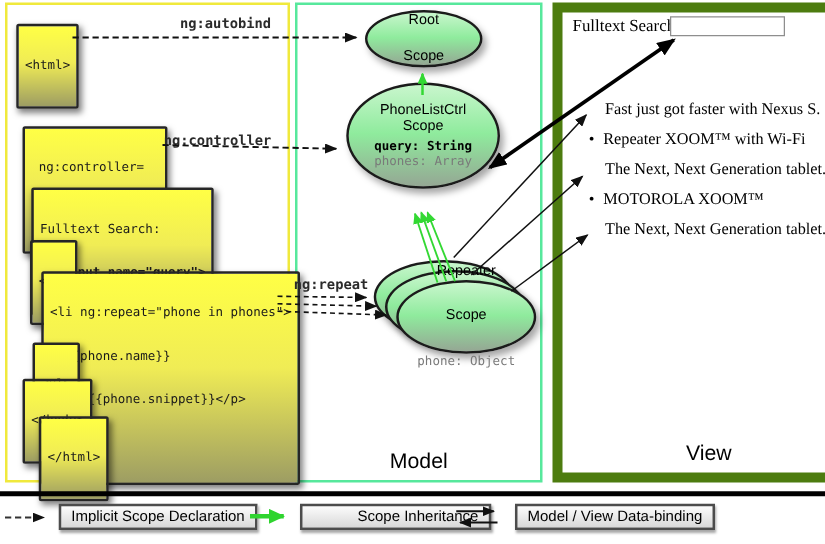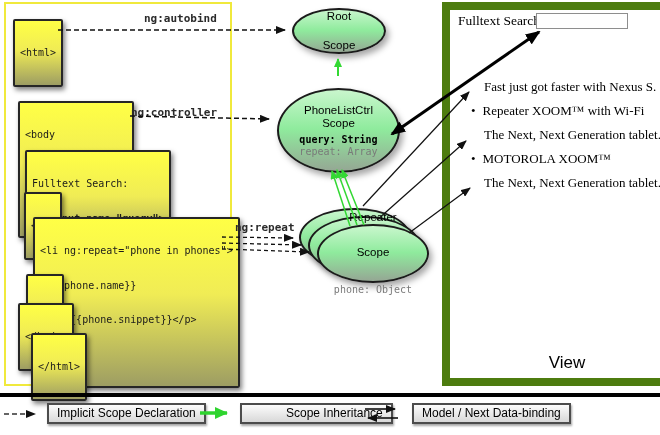--- a/index.html
+++ b/index.html
@@ -30,21 +30,21 @@
   #lbl-autobind{left:144px;top:12px;}
   #lbl-controller{left:131px;top:106px;}
   #lbl-repeat{left:235px;top:221px;}
 
   .scope{position:absolute;border:2px solid #1b1b1b;border-radius:50%;box-sizing:border-box;
          background:linear-gradient(180deg,#c9f6cd,#8feb9d 48%,#95a794);
          box-shadow:3px 4px 6px rgba(0,0,0,.35);
          display:flex;flex-direction:column;align-items:center;justify-content:center;
          text-align:center;font-size:11.5px;line-height:13px;}
   #scope-root{left:292px;top:8px;width:94px;height:46px;justify-content:space-between;}
-  #scope-phonelist{left:277px;top:88px;width:123px;height:85px;}
+  #scope-phonelist{left:277px;top:66px;width:123px;height:85px;}
   .repeater-shadow{position:absolute;border:2px solid #1b1b1b;border-radius:50%;box-sizing:border-box;
          background:linear-gradient(180deg,#c9f6cd,#8feb9d 48%,#95a794);
          box-shadow:3px 4px 6px rgba(0,0,0,.35);width:112px;height:59px;}
   #scope-repeater-back{left:299px;top:208px;}
   #scope-repeater-mid{left:308px;top:216px;}
   #scope-repeater{left:317px;top:224px;width:112px;height:59px;line-height:12.5px;gap:22px;}
   .props{font-family:"DejaVu Sans Mono",monospace;font-size:10px;line-height:12px;margin-top:4px;}
   .prop-bold{font-weight:bold;color:#000;}
   .prop-gray{color:#7a7a7a;}
 
@@ -74,29 +74,31 @@
   #overlay{position:absolute;left:0;top:0;width:660px;height:435px;pointer-events:none;}
 </style>
 </head>
 <body>
 
 <div class="canvas">
 
   <div class="col" id="col-template">
     <div class="col-label">Template</div>
   </div>
+  <div class="col" id="col-model">
+    <div class="col-label">Model</div>
+  </div>
   <div class="col" id="col-view">
     <div class="col-label">View</div>
   </div>
 
   <div class="codebox" id="cb-html">
     <div>&lt;html&gt;</div>
   </div>
   <div class="codebox" id="cb-body">
-    <div>&lt;body</div>
     <div> ng:controller=</div>
     <div> "PhoneListCtrl"&gt;</div>
   </div>
   <div class="codebox" id="cb-fulltext">
     <div>Fulltext Search:</div>
     <div class="bold">  &lt;input name="query"&gt;</div>
   </div>
   <div class="codebox" id="cb-ul-open">
     <div>&lt;ul&gt;</div>
   </div>
@@ -123,21 +125,21 @@
   <div class="scope" id="scope-root">
     <div>Root</div>
     <div>Scope</div>
   </div>
 
   <div class="scope" id="scope-phonelist">
     <div>PhoneListCtrl</div>
     <div>Scope</div>
     <div class="props">
       <div class="prop-bold">query: String</div>
-      <div class="prop-gray">repeat: Array</div>
+      <div class="prop-gray">phones: Array</div>
     </div>
   </div>
 
   <div class="repeater-shadow" id="scope-repeater-back"></div>
   <div class="repeater-shadow" id="scope-repeater-mid"></div>
   <div class="scope" id="scope-repeater">
     <div>Repeater</div>
     <div>Scope</div>
     <div class="props">
       <div class="prop-gray">phone: Object</div>
@@ -194,15 +196,15 @@
 
   <svg class="legend-arrow" id="legend-arrow-inheritance" width="40" height="18">
     <line x1="2" y1="9" x2="29" y2="9" stroke="#2fd42f" stroke-width="3.5" marker-end="url(#ahGreenBig)"></line>
   </svg>
   <div class="legend-box" id="legend-box-inheritance">Scope Inheritance</div>
 
   <svg class="legend-arrow" id="legend-arrow-binding" width="42" height="24">
     <line x1="3" y1="7" x2="33" y2="7" stroke="#111" stroke-width="1.6" marker-end="url(#ah)"></line>
     <line x1="36" y1="16" x2="6" y2="16" stroke="#111" stroke-width="1.6" marker-end="url(#ah)"></line>
   </svg>
-  <div class="legend-box" id="legend-box-binding">Model / Next Data-binding</div>
+  <div class="legend-box" id="legend-box-binding">Model / View Data-binding</div>
 
 </div>
 
 </body></html>

